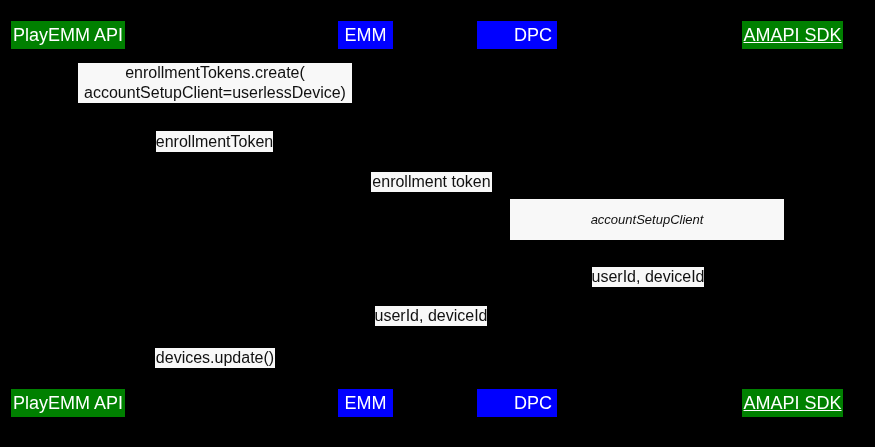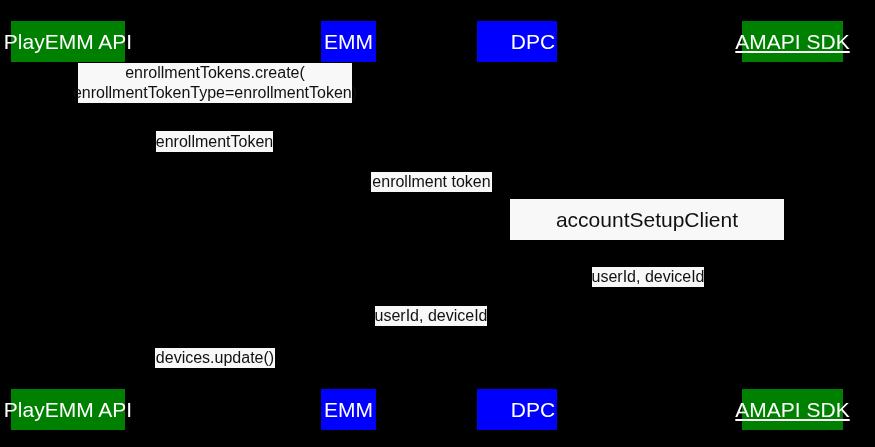--- a/index.html
+++ b/index.html
@@ -10,30 +10,30 @@
   }
   .diagram {
     position: relative;
     width: 875px;
     height: 447px;
     background: #000000;
     overflow: hidden;
   }
   .actor {
     position: absolute;
-    height: 41px;
+    height: 28px;
     display: flex;
     align-items: center;
     justify-content: center;
     color: #ffffff;
-    font-size: 21px;
+    font-size: 18px;
     white-space: nowrap;
   }
   .actor.a1 { left: 11px;  width: 114px; }
-  .actor.a2 { left: 321px; width: 55px;  }
+  .actor.a2 { left: 338px; width: 55px;  }
   .actor.a3 { left: 477px; width: 48px; padding-left: 32px;  }
   .actor.a4 { left: 742px; width: 101px; text-decoration: underline; }
   .actor.top    { top: 21px;  }
   .actor.bottom { top: 389px; }
 
   .msg {
     position: absolute;
     background: #f8f8f8;
     color: #111111;
     font-size: 16px;
@@ -42,38 +42,38 @@
     flex-direction: column;
     align-items: center;
     justify-content: center;
     text-align: center;
     white-space: nowrap;
   }
   .msg span { display: block; }
   .m1 { left: 78px;  top: 63px;  width: 274px; height: 40px; }
   .m2 { left: 156px; top: 131px; width: 117px; height: 21px; }
   .m3 { left: 371px; top: 172px; width: 121px; height: 20px; }
-  .m4 { left: 510px; top: 199px; width: 274px; height: 41px; font-size: 21px; }
+  .m4 { left: 510px; top: 199px; width: 274px; height: 41px; font-size: 13px; font-style: italic; }
   .m5 { left: 592px; top: 267px; width: 112px; height: 20px; }
   .m6 { left: 375px; top: 306px; width: 112px; height: 20px; }
   .m7 { left: 155px; top: 348px; width: 120px; height: 20px; }
 </style>
 </head>
 <body>
 
 <div class="diagram">
 
   <div class="actor top a1" style="background-color: rgb(0, 128, 0);">PlayEMM API</div>
   <div class="actor top a2" style="background-color: rgb(0, 0, 255);">EMM</div>
   <div class="actor top a3" style="background-color: rgb(0, 0, 255);">DPC</div>
   <div class="actor top a4" style="background-color: rgb(0, 128, 0);">AMAPI SDK</div>
 
   <div class="msg m1">
     <span>enrollmentTokens.create(</span>
-    <span>enrollmentTokenType=enrollmentToken)</span>
+    <span>accountSetupClient=userlessDevice)</span>
   </div>
 
   <div class="msg m3">enrollment token</div>
 
   <div class="msg m2">enrollmentToken</div>
 
   <div class="msg m4">
     <span>accountSetupClient</span>
   </div>
 

